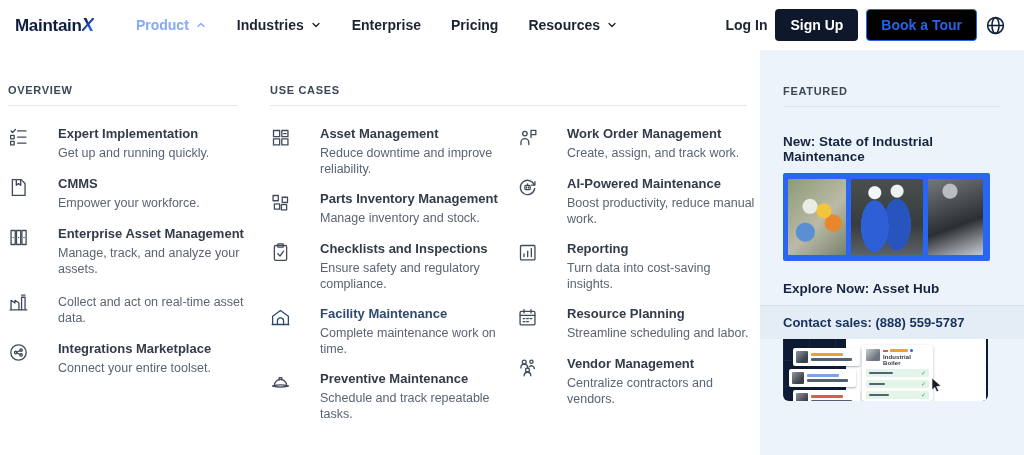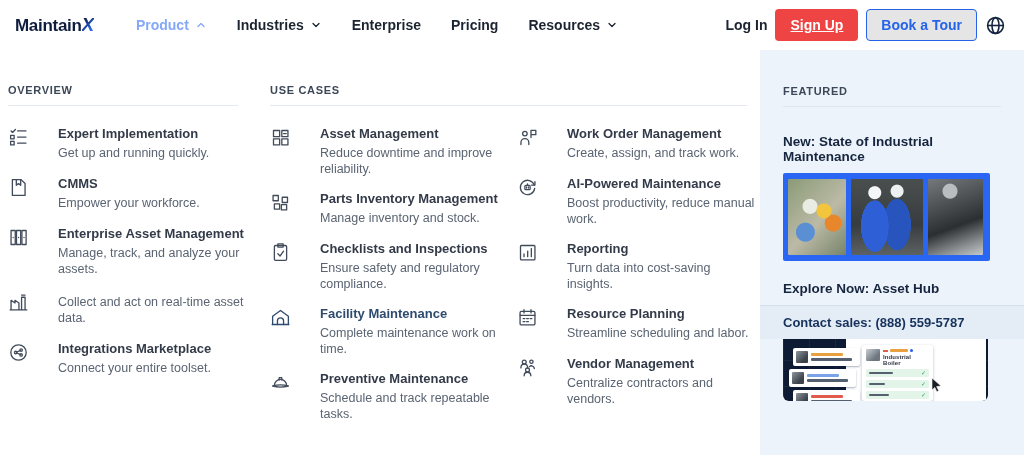--- a/index.html
+++ b/index.html
@@ -15,22 +15,22 @@
     -webkit-background-clip:text; background-clip:text; color:transparent; }
   .nav-links { display:flex; align-items:center; gap:30px; margin-left:42px; }
   .nav-link { display:flex; align-items:center; gap:6px; font-size:14px; font-weight:600;
     color:#1b2430; cursor:pointer; }
   .nav-link.active { color:#85a8f8; }
   .nav-link svg { display:block; }
   .nav-right { margin-left:auto; display:flex; align-items:center; gap:8px; }
   .login { font-size:14px; font-weight:600; color:#1b2430; cursor:pointer; }
   .btn { font-size:14px; font-weight:700; border-radius:4px; padding:8px 15px; cursor:pointer;
     border:none; font-family:inherit; }
-  .btn-primary { background:#ef4444; color:#fff;text-decoration:underline; }
-  .btn-outline { background:#e5e5e5; color:#2563eb; border:1.5px solid #2563eb; padding:7px 14px; }
+  .btn-primary { background:#0f172a; color:#fff; }
+  .btn-outline { background:#000000; color:#2563eb; border:1.5px solid #2563eb; padding:7px 14px; }
   .globe { display:flex; align-items:center; cursor:pointer; }
 
   
   .mega { position:absolute; top:50px; left:0; width:760px; height:405px;
     display:flex; padding:34px 0 0 8px; background:#fff; }
   .col-overview { width:250px; flex:none; }
   .col-usecases { width:485px; flex:none; margin-left:12px; }
   .sec-header { font-size:11px; font-weight:700; letter-spacing:0.7px; color:#3c4858; }
   .sec-divider { border:none; border-top:1px solid #e4e9f0; margin:9px 0 20px 0; }
   .col-overview .sec-divider { width:230px; }

